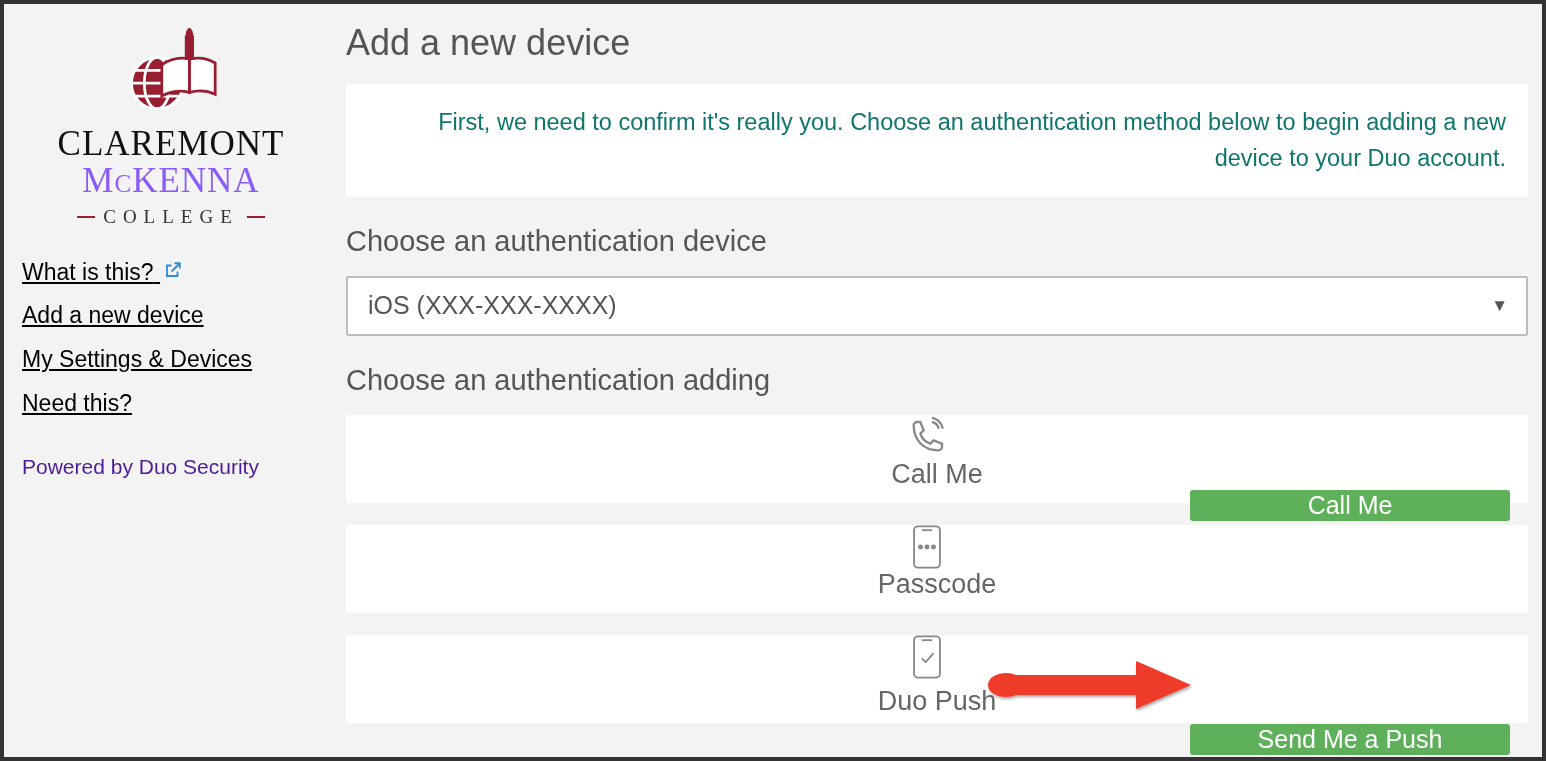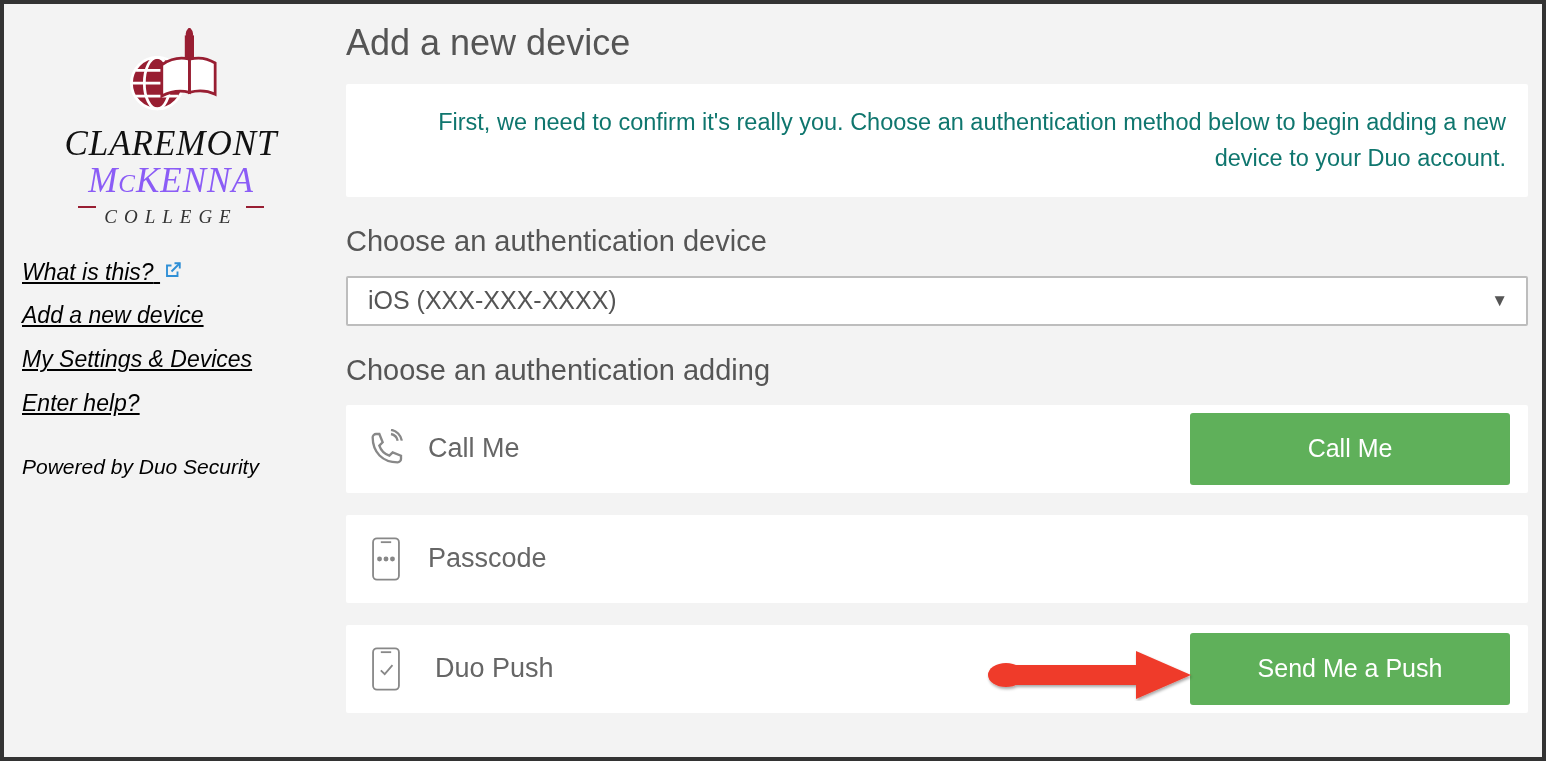--- a/index.html
+++ b/index.html
@@ -15,21 +15,20 @@
     height:761px;
     border:4px solid #333;
     background:#f3f3f3;
     display:flex;
     padding:14px;
   }
   .sidebar {
     width:310px;
     flex-shrink:0;
     padding:10px 8px 10px 4px;
-    font-style:italic;
   }
   .logo-wrap {
     width:260px;
     margin:0 auto 30px auto;
     text-align:center;
   }
   .logo-mark svg { display:block; margin:0 auto 6px auto; }
   .logo-text1 {
     font-family: Georgia, "Times New Roman", serif;
     font-size:35px;
@@ -42,21 +41,21 @@
     font-family: Georgia, "Times New Roman", serif;
     font-size:35px;
     letter-spacing:1px;
     font-weight:500;
     color:#8b5cf6;
     line-height:1.05;
   }
   .logo-text2 .small { font-size:25px; vertical-align:baseline; }
   .college-line {
     display:flex;
-    align-items:flex-start;
+    align-items:center;
     justify-content:center;
     gap:8px;
     margin-top:6px;
   }
   .college-line .dash { flex:0 0 18px; height:2px; background:#981e32; }
   .college-line .txt {
     font-family: Georgia, serif;
     font-size:19px;
     letter-spacing:7px;
     color:#333;
@@ -67,21 +66,21 @@
     color:#000000;
     font-size:23px;
     text-decoration:underline;
     margin-bottom:14px;
     line-height:1.3;
   }
   .ext-icon { vertical-align:baseline; margin-left:4px; position:relative; top:-1px; }
   .powered {
     margin-top:22px;
     font-size:21px;
-    color:#000000;
+    color:#4c1d95;
   }
 
   .main {
     flex:1;
     padding-left:18px;
   }
   .title {
     font-size:36px;
     color:#555;
     margin:4px 0 20px 0;
@@ -99,21 +98,21 @@
   }
   .subhead {
     font-size:29px;
     color:#555;
     margin:0 0 18px 0;
   }
   .device-select {
     position:relative;
     border:2px solid #bdbdbd;
     background:#fff;
-    height:50px;
+    height:60px;
     border-radius:2px;
     display:flex;
     align-items:center;
     padding:0 50px 0 20px;
     font-size:25px;
     color:#555;
     cursor:pointer;
     margin-bottom:28px;
   }
   .device-select .arrow {
@@ -127,20 +126,21 @@
 
   .method-row {
     background:#fff;
     height:88px;
     margin-bottom:22px;
     padding:0 18px;
     display:flex;
     align-items:center;
     border-radius:2px;
     position:relative;
+    flex-direction:column;
   }
   .method-icon {
     width:44px;
     height:44px;
     flex-shrink:0;
     margin-right:20px;
     display:flex;
     align-items:center;
     justify-content:center;
   }
@@ -213,21 +213,21 @@
         <span class="ext-icon">
           <svg width="18" height="18" viewBox="0 0 24 24" fill="none" stroke="#2f8fd6" stroke-width="2.5">
             <path d="M14 3h7v7"></path>
               <path d="M10 14 L21 3"></path>
             <path d="M18 14v6H4V6h6"></path>
           </svg>
         </span>
       </a><br>
       <a href="#">Add a new device</a><br>
       <a href="#">My Settings &amp; Devices</a><br>
-      <a href="#">Enter help?</a>
+      <a href="#">Need this?</a>
     </div>
 
     <div class="powered">Powered by Duo Security</div>
   </div>
 
   <div class="main">
     <h1 class="title">Add a new device</h1>
 
     <div class="info-box">First, we need to confirm it's really you. Choose an authentication method below to begin adding a new device to your Duo account.</div>
 

